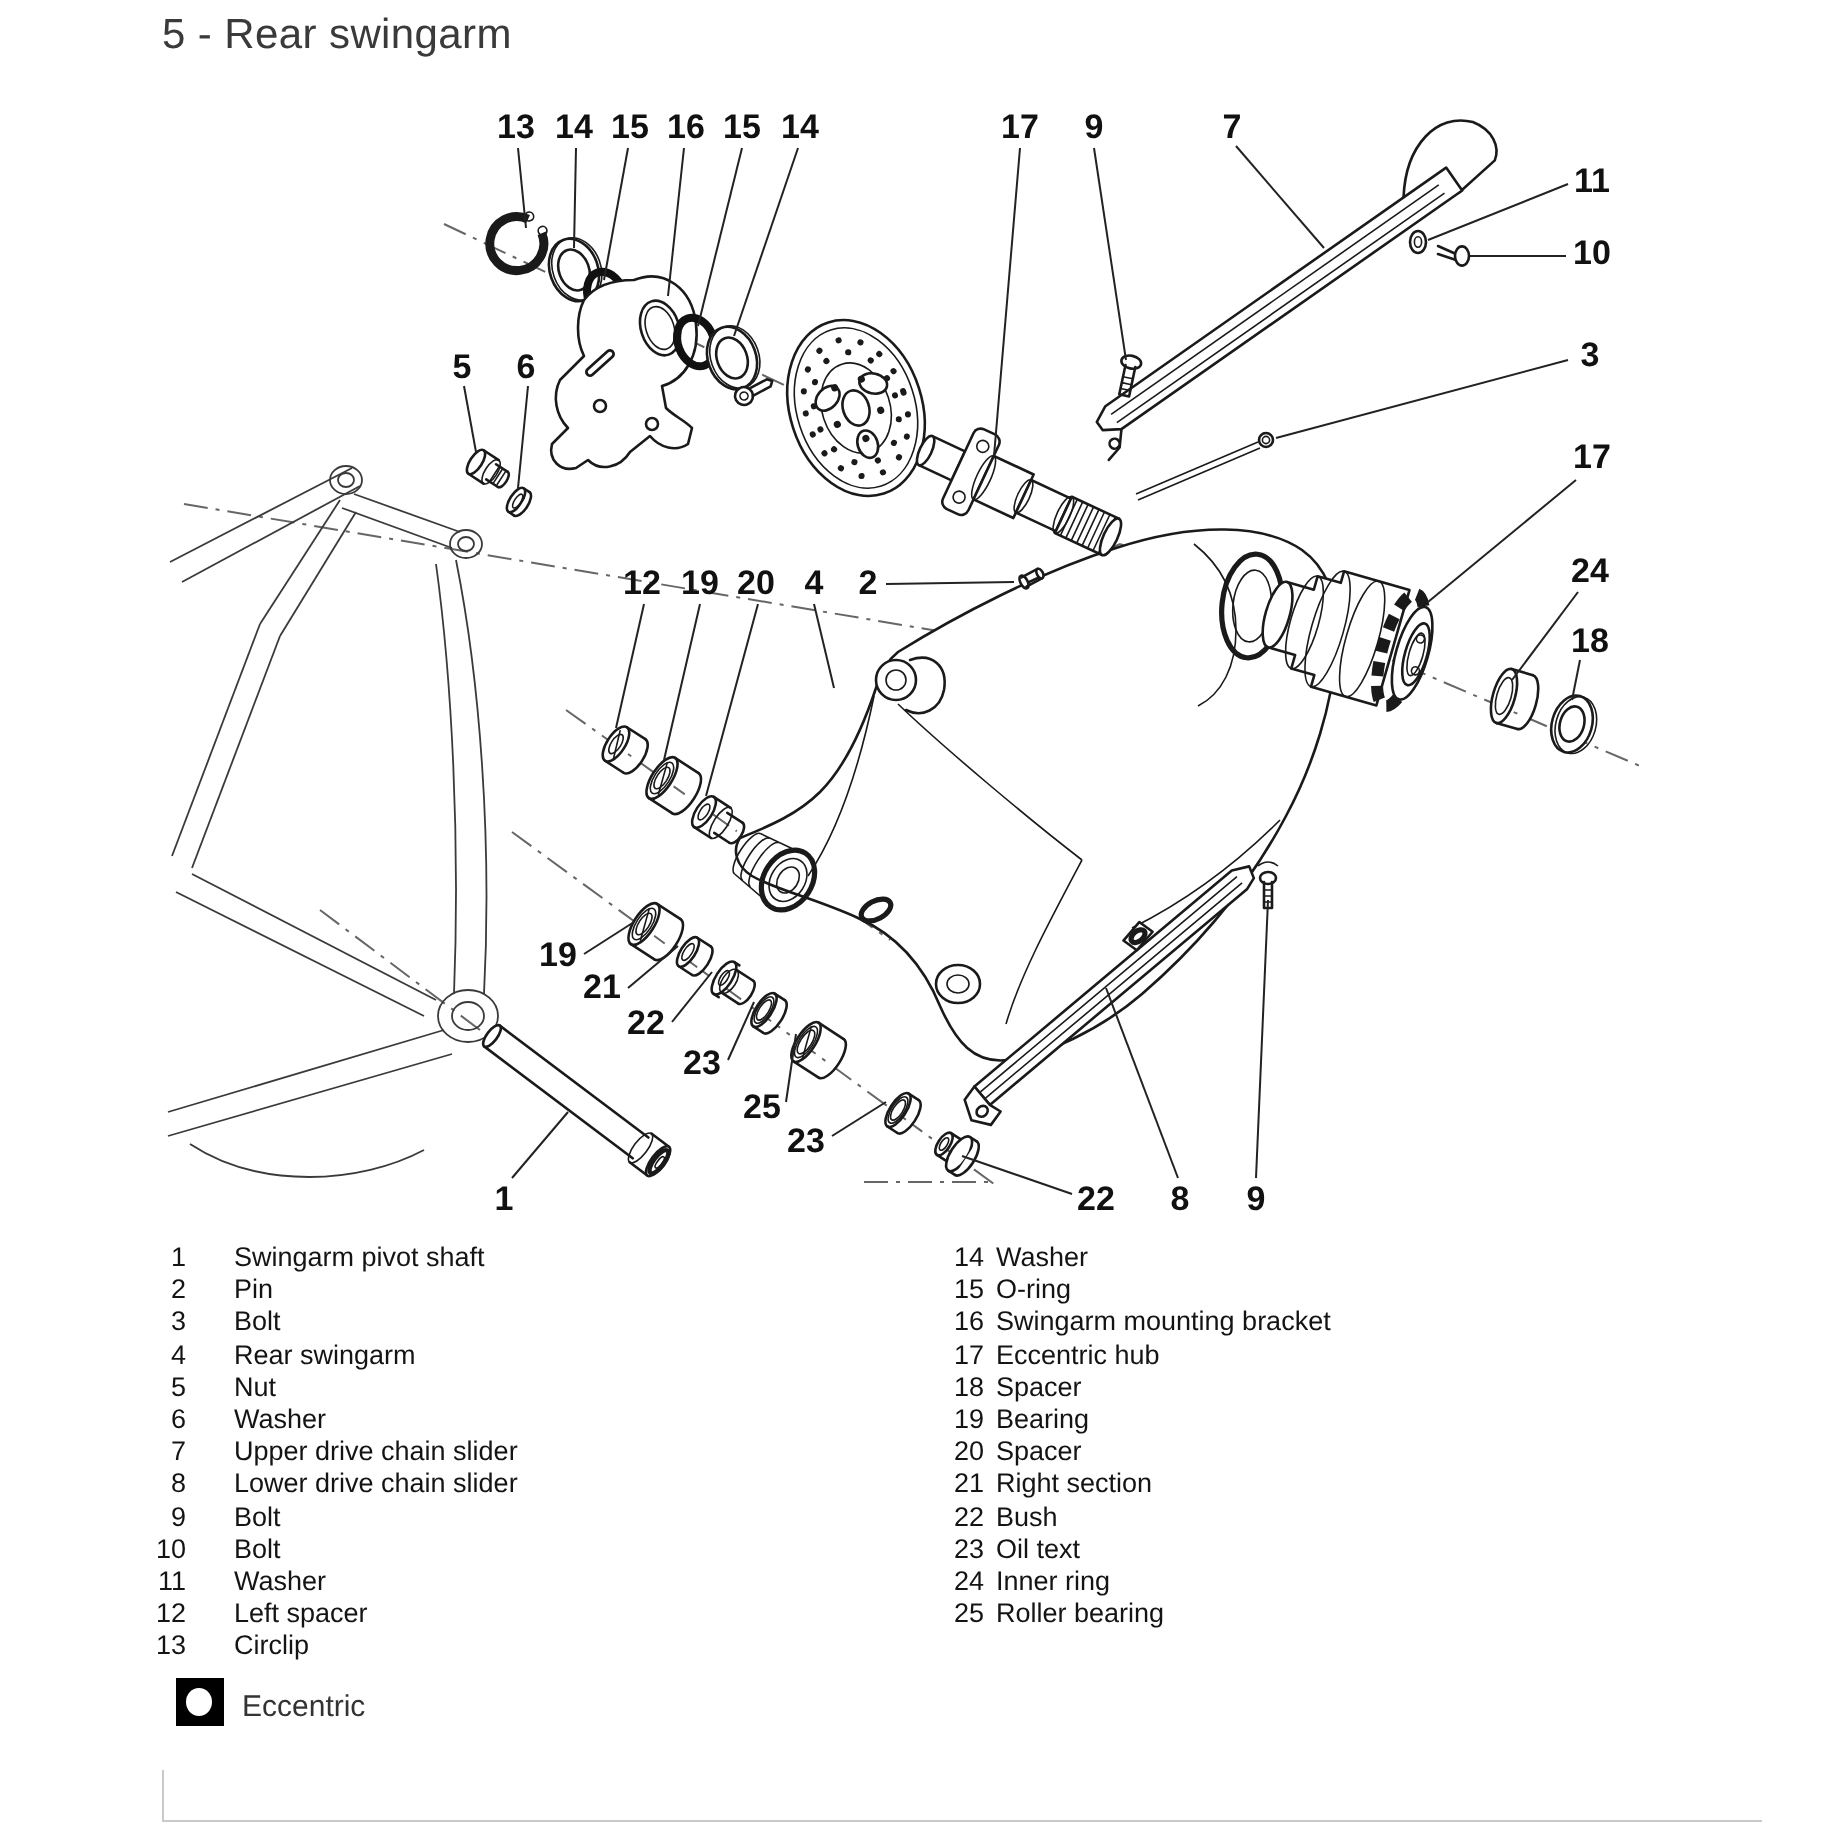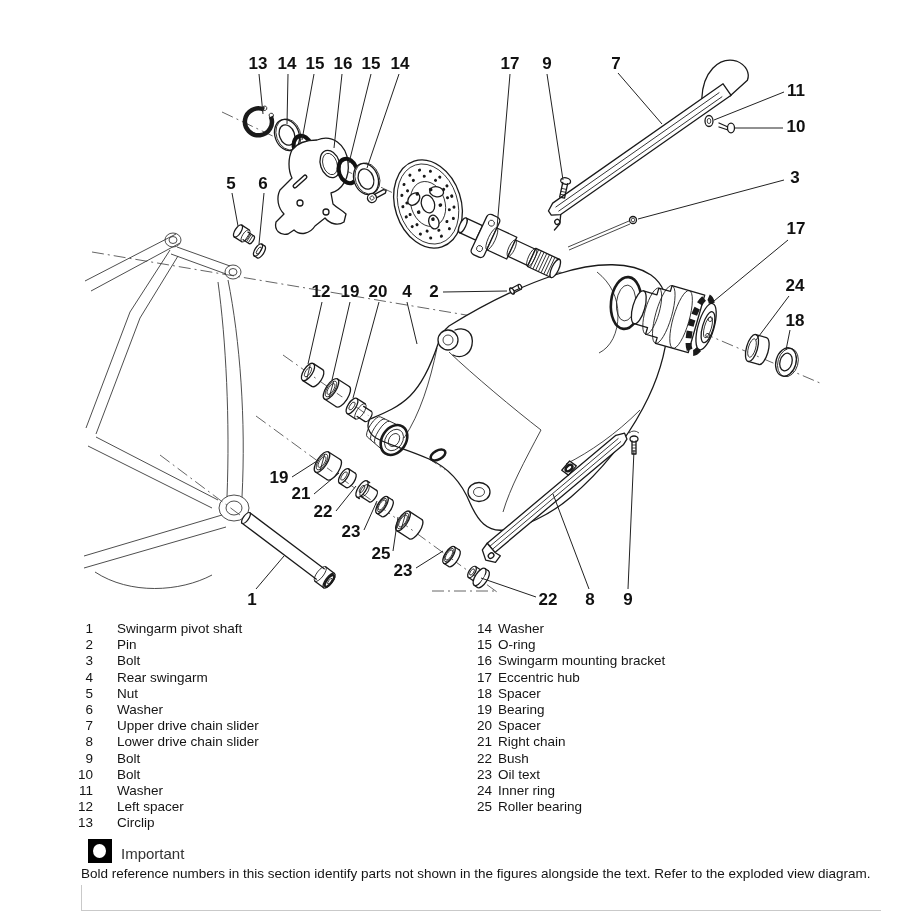--- a/index.html
+++ b/index.html
@@ -30,20 +30,21 @@
   .imp-head{position:absolute;left:121px;top:845px;font-size:15px;color:#333;}
   .note-body{position:absolute;left:81px;top:866px;width:806px;font-size:13.5px;line-height:16.5px;color:#141414;}
   .rule-h{position:absolute;left:81px;top:910px;width:800px;height:1px;background:#c9c9c9;}
   .rule-v{position:absolute;left:81px;top:885px;width:1px;height:26px;background:#c9c9c9;}
 </style>
 </head>
 <body>
 
 <div class="page">
 
+  <div class="title">5 - Rear swingarm</div>
 
   <svg class="diagram" width="912" height="912" viewBox="0 0 912 912">
 
     <g>
       <path class="dd" d="M222,112 L560,272 L820,383"></path>
       <path class="dd" d="M92,252 L472,316"></path>
       <path class="dd" d="M470,315 L560,272"></path>
       <path class="dd" d="M283,355 L445,470"></path>
       <path class="dd" d="M256,416 L497,592"></path>
       <path class="dd" d="M432,591 L497,591"></path>
@@ -514,39 +515,38 @@
     <div class="prow">
         <span class="pnum">19</span>
         <span class="pname">Bearing</span>
       </div>
     <div class="prow">
         <span class="pnum">20</span>
         <span class="pname">Spacer</span>
       </div>
     <div class="prow">
         <span class="pnum">21</span>
-        <span class="pname">Right chain</span>
+        <span class="pname">Right section</span>
       </div>
     <div class="prow">
         <span class="pnum">22</span>
         <span class="pname">Bush</span>
       </div>
     <div class="prow">
         <span class="pnum">23</span>
         <span class="pname">Oil text</span>
       </div>
     <div class="prow">
         <span class="pnum">24</span>
         <span class="pname">Inner ring</span>
       </div>
     <div class="prow">
         <span class="pnum">25</span>
         <span class="pname">Roller bearing</span>
       </div>
   </div>
 
   <div class="imp-icon"></div>
-  <div class="imp-head">Important</div>
-  <div class="note-body">Bold reference numbers in this section identify parts not shown in the figures alongside the text. Refer to the exploded view diagram.</div>
+  <div class="imp-head">Eccentric</div>
   <div class="rule-v"></div>
   <div class="rule-h"></div>
 
 </div>
 
 </body></html>

